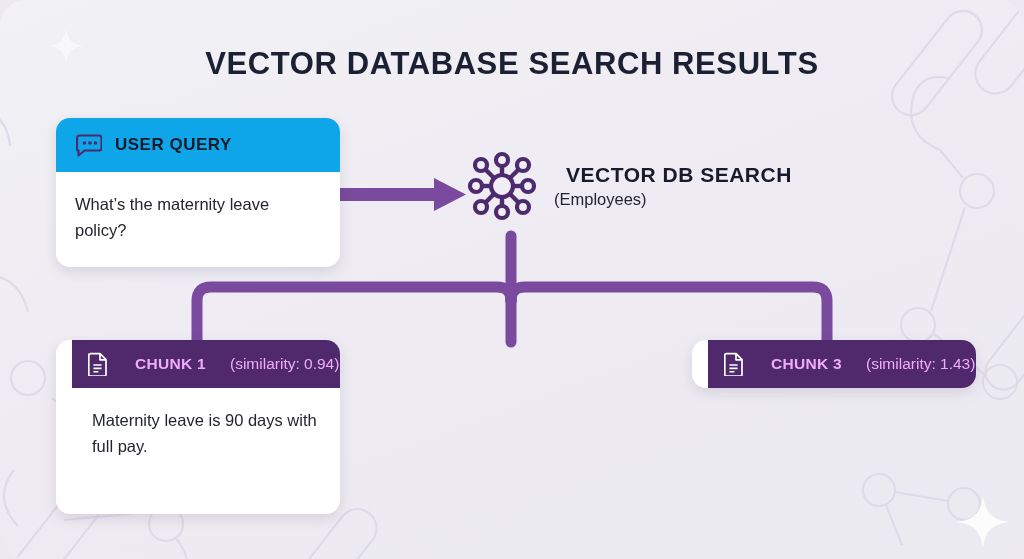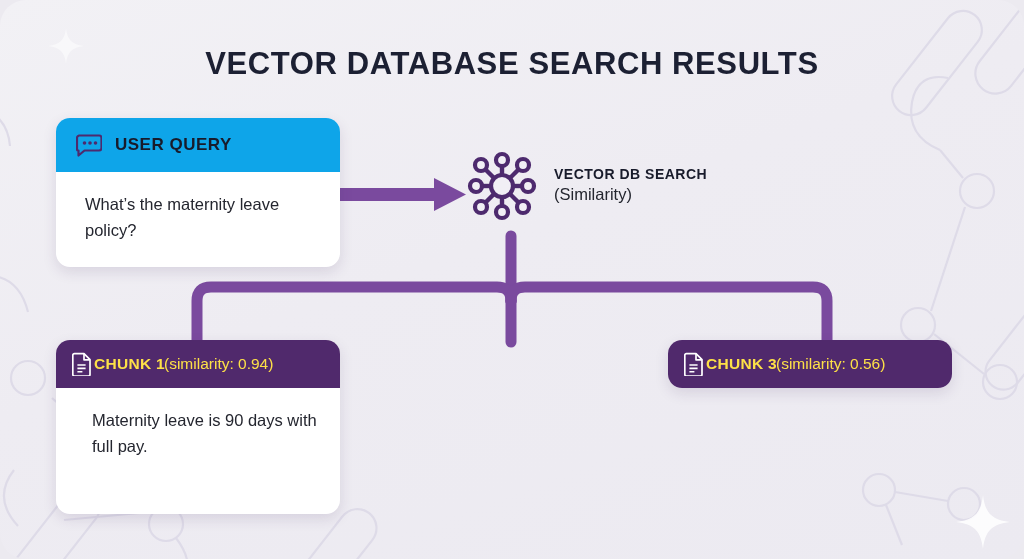--- a/index.html
+++ b/index.html
@@ -71,69 +71,71 @@
     padding: 0 20px;
     gap: 13px;
   }
   #query-header .label {
     font-size: 17px;
     font-weight: bold;
     letter-spacing: 0.5px;
     color: #181b2b;
   }
   #query-body {
-    padding: 20px 21px 24px 29px;
+    padding: 20px 21px 24px 19px;
     font-size: 16.5px;
     line-height: 1.55;
     color: #24262f;
   }
 
   
   #vector-node {
     position: absolute;
     left: 466px;
     top: 150px;
     display: flex;
     align-items: center;
     gap: 16px;
   }
   #vector-node-text { line-height: 1.28; }
   #vector-node-title {
-    font-size: 14px;
+    font-size: 21px;
     font-weight: bold;
     letter-spacing: 0.5px;
     color: #181b2b;
+    margin-left: 12px;
   }
   #vector-node-sub {
     font-size: 16.5px;
     color: #24262f;
   }
 
   
   .chunk-card {
     position: absolute;
     top: 340px;
     width: 284px;
     border-radius: 14px;
     background: #ffffff;
     box-shadow: 0 5px 14px rgba(60, 40, 90, 0.13);
     overflow: hidden;
   }
   .chunk-card.c1 { left: 56px; }
   .chunk-card.c2 { left: 370px; }
-  .chunk-card.c3 { left: 668px; }
+  .chunk-card.c3 { left: 692px; }
 
   .chunk-header {
     background: #50296c;
     height: 48px;
     display: flex;
     align-items: center;
     padding: 0 16px;
-    gap: 2px;
-    color: #fde047;
+    gap: 27px;
+    color: #f0abfc;
+    margin-left: 16px;
   }
   .chunk-header .chunk-title {
     font-size: 15.5px;
     font-weight: bold;
     letter-spacing: 0.3px;
     white-space: nowrap;
   }
   .chunk-header .chunk-score {
     font-size: 15.5px;
     font-weight: normal;
@@ -245,21 +247,21 @@
         <circle cx="10" cy="36" r="6"></circle>
         <circle cx="62" cy="36" r="6"></circle>
         <circle cx="15" cy="15" r="6"></circle>
         <circle cx="57" cy="57" r="6"></circle>
         <circle cx="57" cy="15" r="6"></circle>
         <circle cx="15" cy="57" r="6"></circle>
       </g>
     </svg>
     <div id="vector-node-text">
       <div id="vector-node-title">VECTOR DB SEARCH</div>
-      <div id="vector-node-sub">(Similarity)</div>
+      <div id="vector-node-sub">(Employees)</div>
     </div>
   </div>
 
   <div class="chunk-card c1">
     <div class="chunk-header">
       <svg class="ico" width="20" height="24" viewBox="0 0 20 24" xmlns="http://www.w3.org/2000/svg">
         <path d="M2.4 1.6 h9.6 l6 6 v14.8 a1.6 1.6 0 0 1 -1.6 1.6 h-14 a1.6 1.6 0 0 1 -1.6 -1.6 v-19.2 a1.6 1.6 0 0 1 1.6 -1.6 z" fill="none" stroke="#ffffff" stroke-width="1.7" stroke-linejoin="round"></path>
         <path d="M12 1.8 v6 h6" fill="none" stroke="#ffffff" stroke-width="1.7" stroke-linejoin="round"></path>
         <line x1="5.4" y1="13" x2="13.6" y2="13" stroke="#ffffff" stroke-width="1.6"></line>
         <line x1="5.4" y1="16.4" x2="13.6" y2="16.4" stroke="#ffffff" stroke-width="1.6"></line>
@@ -275,17 +277,17 @@
   <div class="chunk-card c3">
     <div class="chunk-header">
       <svg class="ico" width="20" height="24" viewBox="0 0 20 24" xmlns="http://www.w3.org/2000/svg">
         <path d="M2.4 1.6 h9.6 l6 6 v14.8 a1.6 1.6 0 0 1 -1.6 1.6 h-14 a1.6 1.6 0 0 1 -1.6 -1.6 v-19.2 a1.6 1.6 0 0 1 1.6 -1.6 z" fill="none" stroke="#ffffff" stroke-width="1.7" stroke-linejoin="round"></path>
         <path d="M12 1.8 v6 h6" fill="none" stroke="#ffffff" stroke-width="1.7" stroke-linejoin="round"></path>
         <line x1="5.4" y1="13" x2="13.6" y2="13" stroke="#ffffff" stroke-width="1.6"></line>
         <line x1="5.4" y1="16.4" x2="13.6" y2="16.4" stroke="#ffffff" stroke-width="1.6"></line>
         <line x1="5.4" y1="19.8" x2="10.4" y2="19.8" stroke="#ffffff" stroke-width="1.6"></line>
       </svg>
       <span class="chunk-title">CHUNK 3</span>
-      <span class="chunk-score">(similarity: 0.56)</span>
+      <span class="chunk-score">(similarity: 1.43)</span>
     </div>
   </div>
 
 </div>
 
 </body></html>

